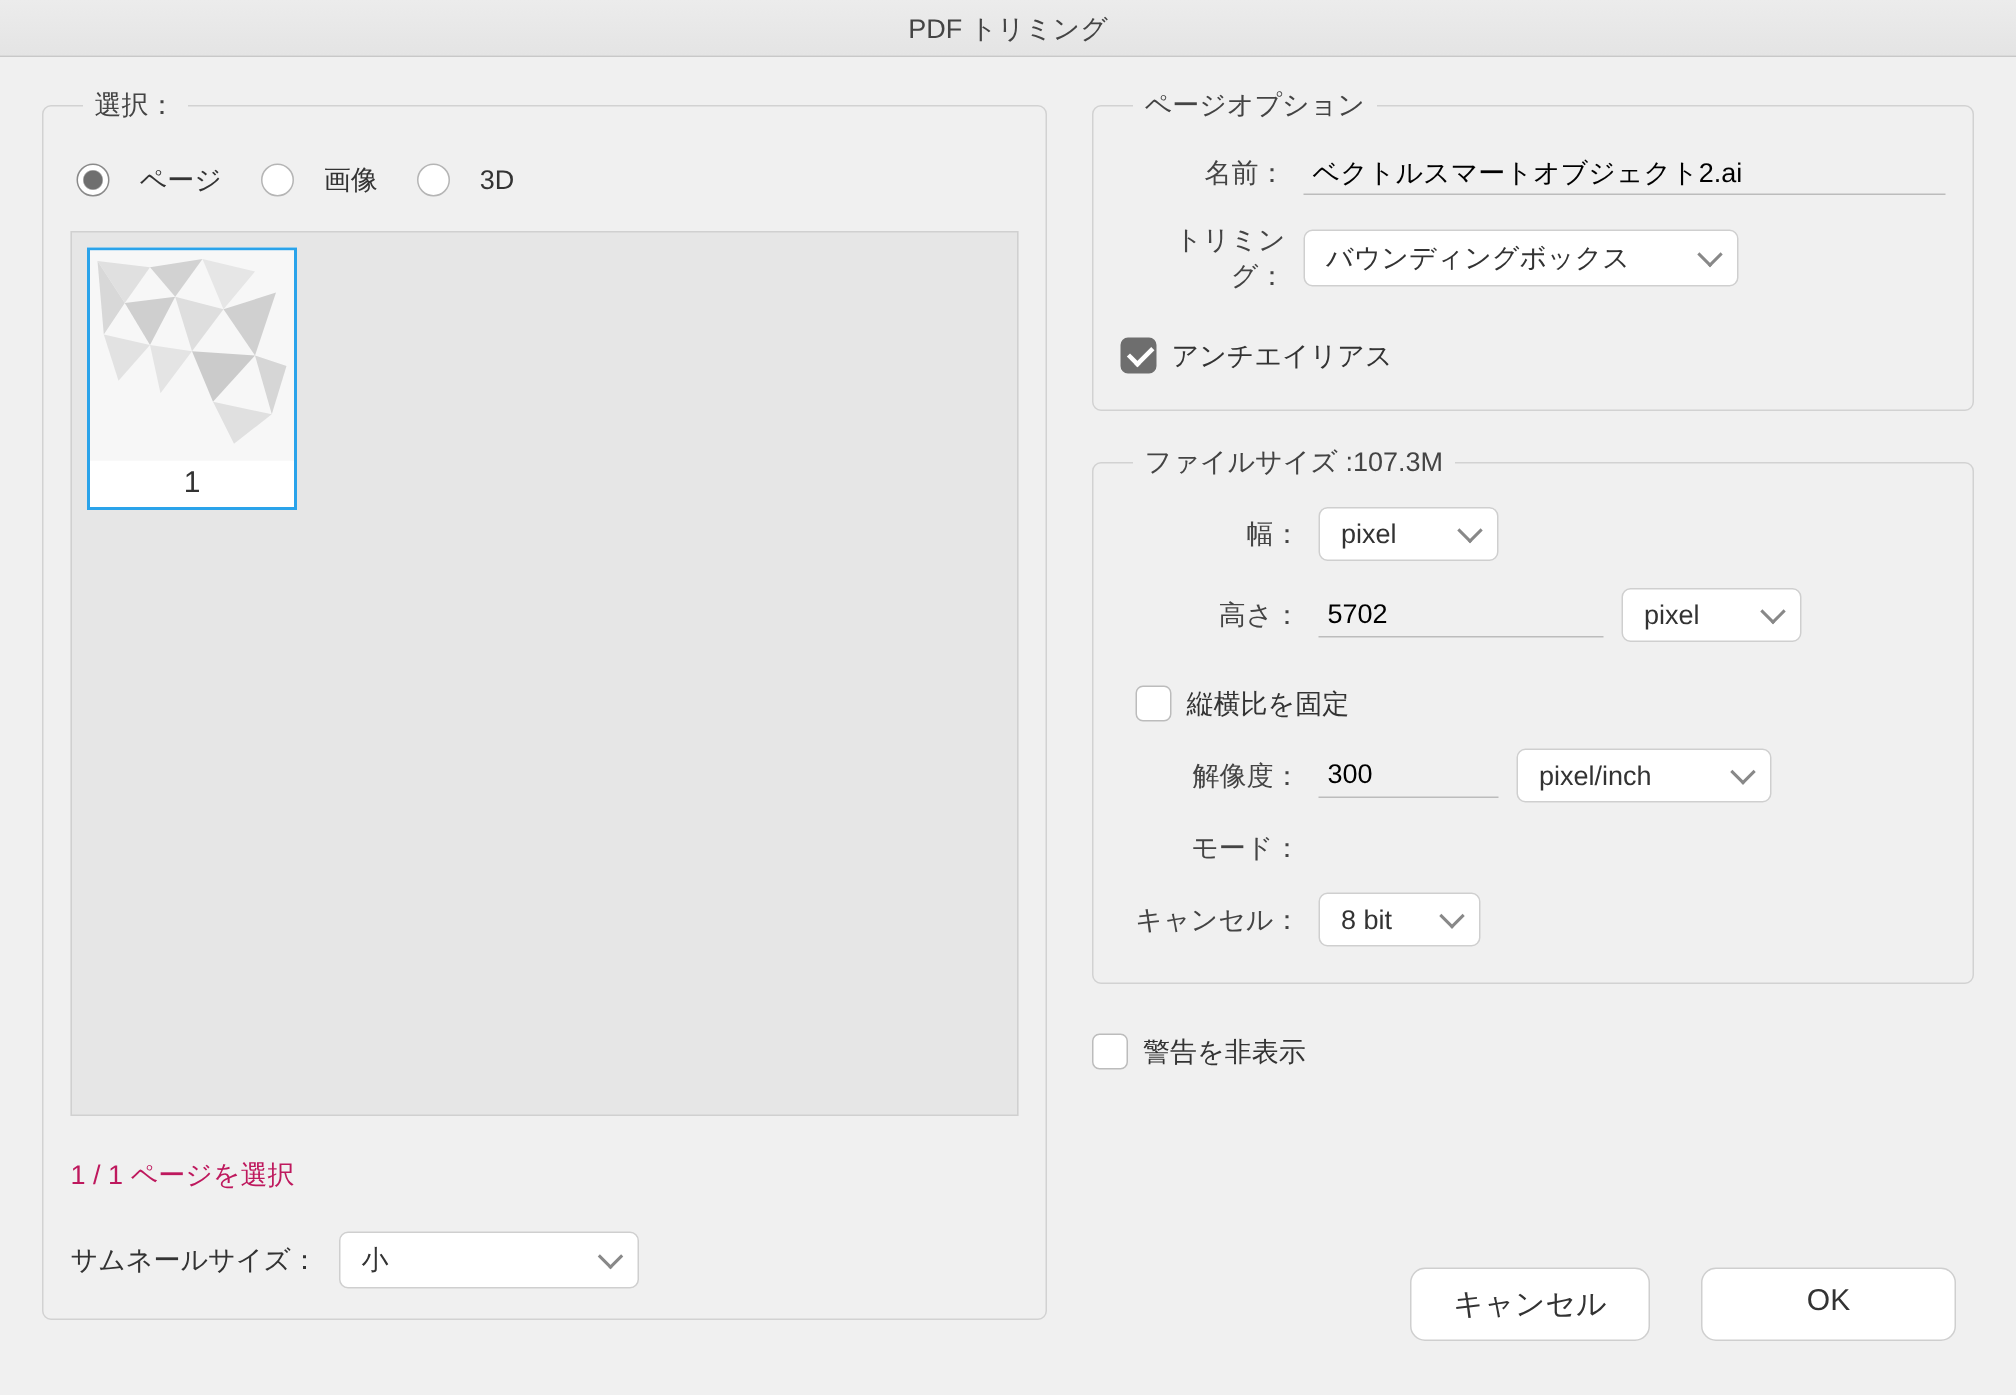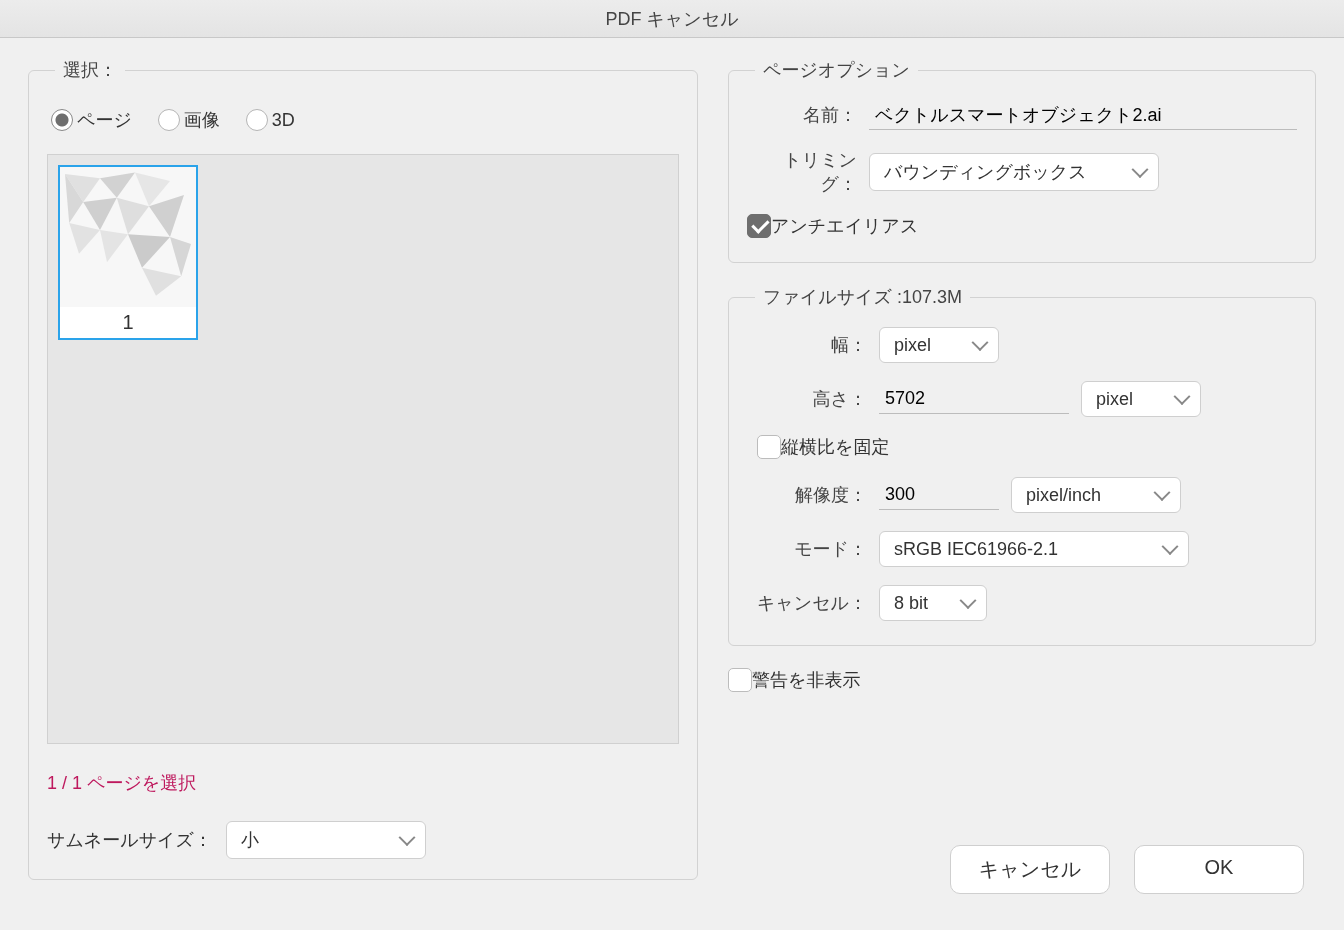--- a/index.html
+++ b/index.html
@@ -55,21 +55,21 @@
   
   .radio-row {
     display: flex;
     gap: 26px;
     align-items: center;
     margin: 8px 0 18px 4px;
   }
   .radio {
     display: inline-flex;
     align-items: center;
-    gap: 4px;
+    gap: 20px;
     cursor: pointer;
   }
   .radio .dot {
     width: 22px; height:22px; border-radius:50%;
     border:1px solid #b5b5b5;
     background:#fff;
     display:flex;align-items:center;justify-content:center;
   }
   .radio.sel .dot{
     border-color:#8a8a8a;
@@ -162,55 +162,57 @@
   }
   .select.thumbsize{width:200px;}
   .select.trim{width:290px;}
   .select.unit{width:120px;}
   .select.resunit{width:170px;}
   .select.mode{width:310px;}
   .select.bit{width:108px;}
   .checkbox{
     display:inline-flex;
     align-items:center;
+    gap:10px;
     cursor:pointer;
+    margin-top:11px;
   }
   .cb{
     width:24px;height:24px;border:1px solid #bcbcbc;border-radius:5px;background:#fff;
     display:flex;align-items:center;justify-content:center;
   }
   .cb.checked{background:#6e6e6e;border-color:#6e6e6e;}
   .cb.checked::after{
     content:"";
     width:7px;height:13px;border-right:3px solid #fff;border-bottom:3px solid #fff;
     transform:rotate(45deg) translateY(-2px);
   }
   .btn-row{
     position:absolute;
     right:40px;
     bottom:36px;
     display:flex;
-    gap:24px;
+    gap:34px;
   }
   .btn{
     border:1px solid #cfcfcf;
     border-radius:10px;
     background:#fff;
     font-size:20px;
     padding:10px 0;
     width:160px;
     text-align:center;
     cursor:pointer;
   }
   .btn.primary{width:170px;}
 </style>
 </head>
 <body>
 
-<div class="titlebar">PDF キャンセル</div>
+<div class="titlebar">PDF トリミング</div>
 
 <div class="dialog-body">
 
   <div class="col-left">
     <fieldset class="group" style="flex:1;display:flex;flex-direction:column;justify-content:space-between;">
       <legend>選択：</legend>
 
       <div class="radio-row">
         <label class="radio sel">
           <span class="dot"></span>
@@ -306,23 +308,20 @@
       </div>
       <div class="form-row">
         <span class="lbl">解像度：</span>
         <input class="uinput res" value="300" style="">
         <div class="select resunit">
           <span>pixel/inch</span>
         </div>
       </div>
       <div class="form-row">
         <span class="lbl">モード：</span>
-        <div class="select mode">
-          <span>sRGB IEC61966-2.1</span>
-        </div>
       </div>
       <div class="form-row" style="margin-bottom:4px">
         <span class="lbl">キャンセル：</span>
         <div class="select bit">
           <span>8 bit</span>
         </div>
       </div>
     </fieldset>
 
     <div class="form-row">

